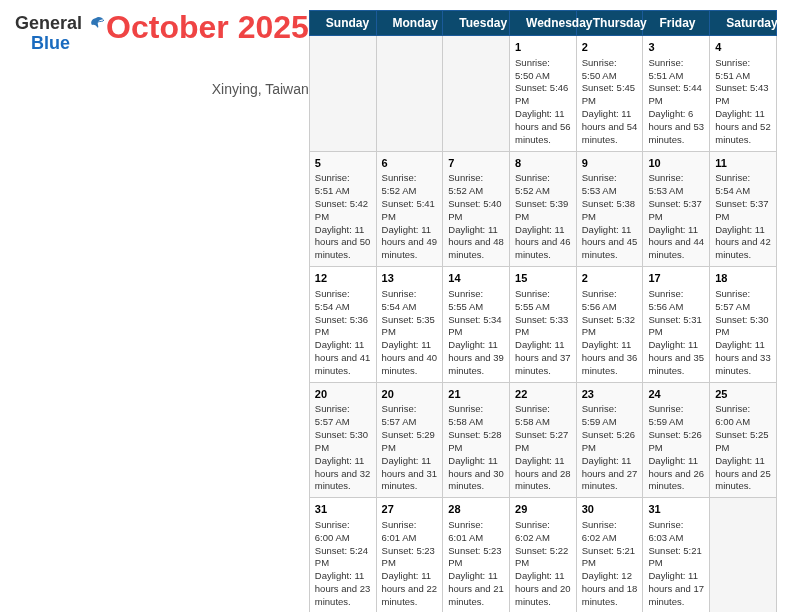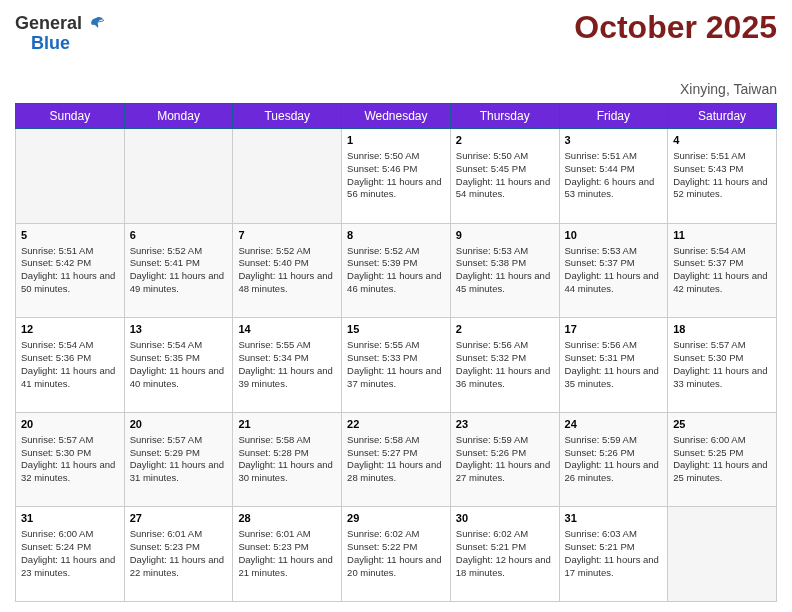--- a/index.html
+++ b/index.html
@@ -8,21 +8,20 @@
       height: 612px;
       font-family: Arial, sans-serif;
       background: #fff;
       overflow: hidden;
     }
     .page {
       width: 792px;
       height: 612px;
       padding: 10px 15px;
       display: flex;
-      flex-direction: column;
     }
     .header {
       display: flex;
       justify-content: space-between;
       align-items: flex-start;
       margin-bottom: 6px;
     }
     .logo {
       display: flex;
       align-items: center;
@@ -39,43 +38,43 @@
       width: 20px;
       height: 20px;
       margin-left: 2px;
     }
     .title-block {
       text-align: right;
     }
     .month-title {
       font-size: 32px;
       font-weight: bold;
-      color: #7f1d1d;
+      color: #ef4444;
       line-height: 1.1;
       text-align: right;
     }
     .location {
       font-size: 14px;
       color: #555;
       margin-top: 36px;
     }
     .calendar {
       flex: 1;
       border: 1px solid #ccc;
       border-collapse: collapse;
       width: 100%;
       table-layout: fixed;
     }
     .calendar th {
-      background-color: #6d28d9;
+      background-color: #0c4a6e;
       color: white;
       text-align: center;
-      padding: 5px 4px;
+      padding: 5px 16px;
       font-size: 12px;
-      font-weight: normal;
+      font-weight: bold;
       border: 1px solid #1a5a9a;
     }
     .calendar td {
       vertical-align: top;
       padding: 4px 5px;
       border: 1px solid #ccc;
       font-size: 10px;
       line-height: 1.35;
       background: #fff;
       height: 80px;

